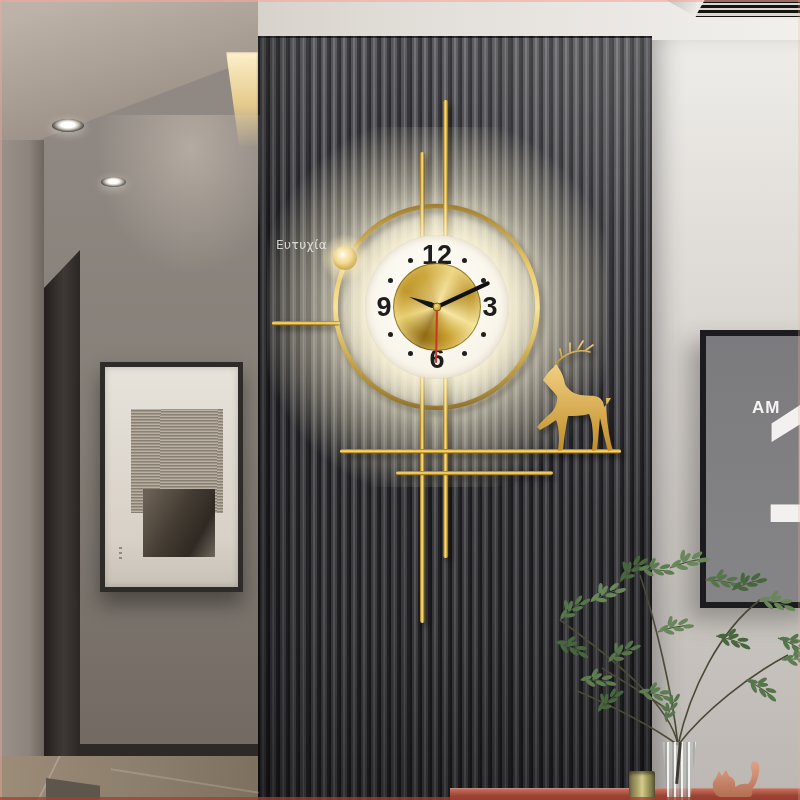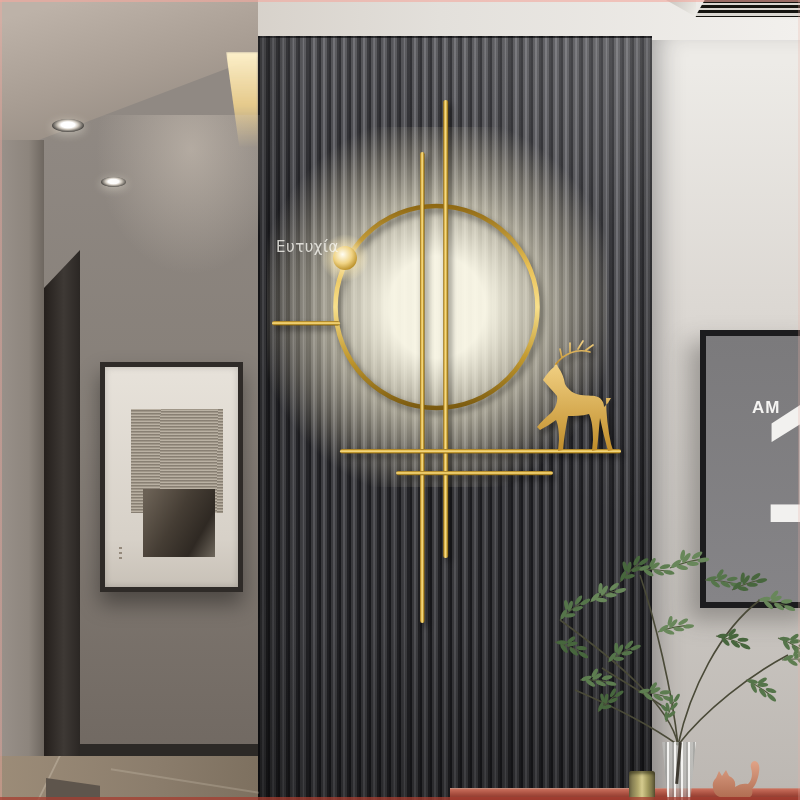--- a/index.html
+++ b/index.html
@@ -116,21 +116,21 @@
   .hand-minute{width:4px;height:58px;background:#101010;
     transform:translate(-50%,-100%) rotate(65deg);}
   .hand-second{width:2px;height:56px;background:#cf3322;
     transform:translate(-50%,-100%) rotate(181deg);}
   .center-cap{left:50%;top:50%;width:9px;height:9px;border-radius:50%;
     transform:translate(-50%,-50%);border:1px solid #7c5a0e;
     background:radial-gradient(circle at 40% 35%,#f7dd7c,#b28418);}
 
   
   .watermark{left:276px;top:238px;z-index:9;color:rgba(248,246,240,.8);
-    font-size:15px;letter-spacing:.5px;font-family:"DejaVu Sans",sans-serif;}
+    font-size:12px;letter-spacing:.5px;font-family:"DejaVu Sans",sans-serif;}
 
   
   .console-table{left:450px;top:788px;width:350px;height:12px;z-index:6;
     background:linear-gradient(180deg,#c96e5b 0%,#a04739 55%,#7e362c 100%);
     border-top:1px solid rgba(255,205,185,.55);}
   .plant-svg{left:520px;top:540px;width:280px;height:260px;z-index:7;pointer-events:none;}
   .glass-cup{left:629px;top:771px;width:26px;height:29px;z-index:8;border-radius:3px 3px 2px 2px;
     background:linear-gradient(90deg,#6e6845 0%,#b2a86c 35%,#d5cb8e 50%,#a29a5e 72%,#5e5837 100%);
     box-shadow:inset 0 3px 3px rgba(40,38,18,.55);}
   .glass-vase{left:660px;top:742px;width:38px;height:58px;z-index:8;
@@ -241,20 +241,39 @@
         C541,422 546,417 551,413 C555,409 558,402 557,396
         C553,391 548,386 543,380 Z"></path>
       <path fill="none" stroke="url(#goldDeer)" stroke-width="1.7" stroke-linecap="round" d="
         M556,364 C564,354 576,348 590,352 M562,358 L560,349
         M570,352 L570,343 M578,349 L583,341 M586,350 L593,345"></path>
     </g>
     <circle cx="345" cy="258" r="24" fill="url(#sphereGlow)"></circle>
     <circle cx="345" cy="258" r="12" fill="url(#sphereBody)"></circle>
   </svg>
 
+  <div class="clock-face">
+    <div class="numeral n12">12</div>
+    <div class="numeral n3">3</div>
+    <div class="numeral n6">6</div>
+    <div class="numeral n9">9</div>
+    <div class="hour-dot" style="left:96.5px;top:22.7px;"></div>
+    <div class="hour-dot" style="left:116.3px;top:42.5px;"></div>
+    <div class="hour-dot" style="left:116.3px;top:96.5px;"></div>
+    <div class="hour-dot" style="left:96.5px;top:116.3px;"></div>
+    <div class="hour-dot" style="left:42.5px;top:116.3px;"></div>
+    <div class="hour-dot" style="left:22.7px;top:96.5px;"></div>
+    <div class="hour-dot" style="left:22.7px;top:42.5px;"></div>
+    <div class="hour-dot" style="left:42.5px;top:22.7px;"></div>
+    <div class="gold-disc"></div>
+    <div class="hand hand-hour" style="transform: translate(-50%, -100%) rotate(290deg);"></div>
+    <div class="hand hand-minute" style="transform: translate(-50%, -100%) rotate(65deg);"></div>
+    <div class="hand hand-second" style="transform: translate(-50%, -100%) rotate(181deg);"></div>
+    <div class="center-cap"></div>
+  </div>
 
   <div class="watermark">Ευτυχία</div>
 
   <div class="console-table"></div>
 
   <svg class="plant-svg" viewBox="0 0 280 260">
     <defs>
       <g id="sprig">
         <path d="M0,0 Q14,-4 30,-4" fill="none" stroke="#4f5a3c" stroke-width="1.1"></path>
         <ellipse cx="6" cy="-3" rx="5.5" ry="2.1" transform="rotate(-30 6 -3)"></ellipse>

